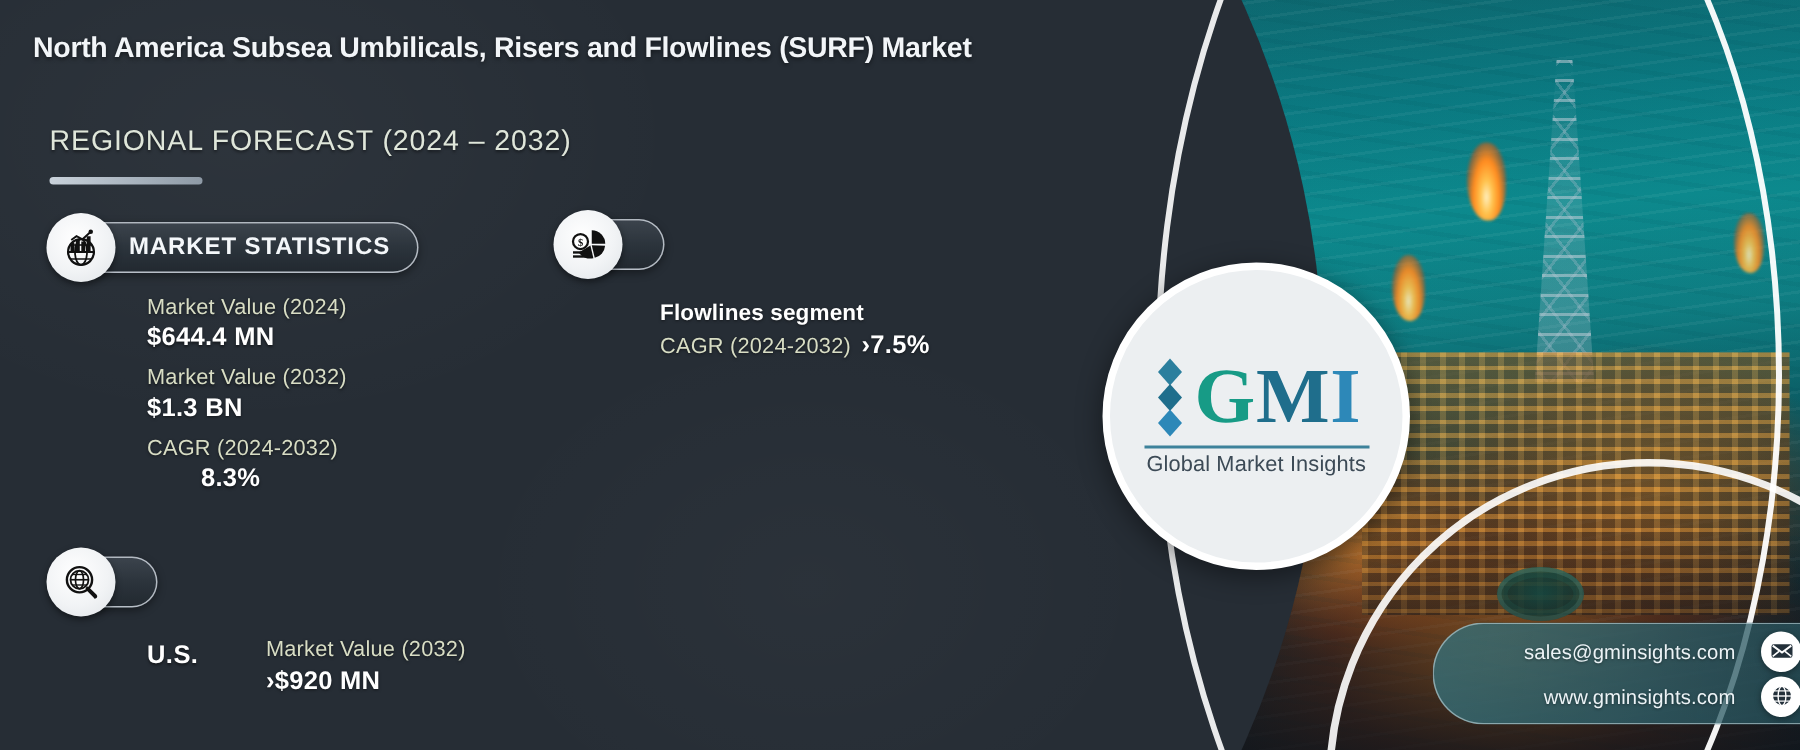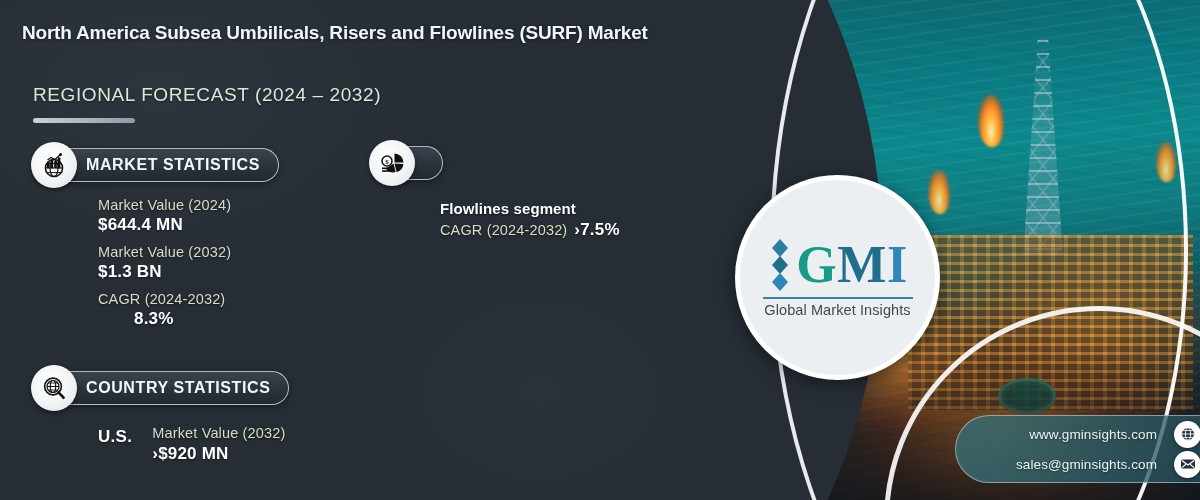--- a/index.html
+++ b/index.html
@@ -144,21 +144,21 @@
   .mstats .lbl { margin-bottom:2px; }
   .mstats .val { margin-bottom:9px; }
   .mstats .val:last-child { margin-bottom:0;margin-left:36px; }
 
   .sstats { position:absolute; left:440px; top:200px; }
   .sstats .row { display:flex; align-items:baseline; gap:7px; }
   .sstats .grp { margin-bottom:15px; }
   .sstats .grp:last-child { margin-bottom:0; }
   .sstats .seg-head { margin-bottom:3px; }
 
-  .cstats { position:absolute; left:98px; top:425px; display:flex; align-items:flex-start; gap:20px; }
+  .cstats { position:absolute; left:98px; top:425px; display:flex; align-items:flex-start; gap:45px; }
   .cstats .country { color:#ffffff; font-size:17px; font-weight:bold; letter-spacing:.3px;
                      text-shadow:0 1px 2px rgba(0,0,0,.5); padding-top:2px; }
   .cstats .cv .lbl { margin-bottom:3px; }
 
   
   .logo-circle {
     position:absolute; left:735px; top:175px; width:205px; height:205px;
     border-radius:50%;
     background:#eceff1;
     border:5px solid #ffffff;
@@ -282,21 +282,20 @@
         <circle cx="13" cy="12.5" r="8.4" fill="none" stroke="#111" stroke-width="1.6"></circle>
         <circle cx="13" cy="12.5" r="6" fill="none" stroke="#111" stroke-width="1.2"></circle>
         <ellipse cx="13" cy="12.5" rx="2.7" ry="6" fill="none" stroke="#111" stroke-width="1.1"></ellipse>
         <line x1="7" y1="12.5" x2="19" y2="12.5" stroke="#111" stroke-width="1.1"></line>
         <line x1="8" y1="9" x2="18" y2="9" stroke="#111" stroke-width=".9"></line>
         <line x1="8" y1="16" x2="18" y2="16" stroke="#111" stroke-width=".9"></line>
         <line x1="18.4" y1="18.4" x2="23.5" y2="23.5" stroke="#111" stroke-width="2.6" stroke-linecap="round"></line>
         <path d="M21.5 21.2 L24.5 24.5 L23 25.2 Z" fill="#111"></path>
       </svg>
     </span>
-    <span class="btxt">COUNTRY STATISTICS</span>
   </div>
 
   <div class="cstats">
     <div class="country">U.S.</div>
     <div class="cv">
       <div class="lbl">Market Value (2032)</div>
       <div class="val">›$920 MN</div>
     </div>
   </div>
 
@@ -312,38 +311,38 @@
       <span class="logo-text logo-g">G</span>
       <span class="logo-text logo-m">M</span>
       <span class="logo-text logo-i">I</span>
     </div>
     <div class="logo-rule"></div>
     <div class="logo-sub">Global Market Insights</div>
   </div>
 
   <div class="contact">
     <div class="crow">
+      <span class="ctxt">sales@gminsights.com</span>
+      <span class="cico">
+        <svg width="16" height="16" viewBox="0 0 16 16">
+          <rect x="1" y="3.5" width="14" height="9" rx="1.5" fill="#23303a"></rect>
+          <polyline points="1.8,4.4 8,9 14.2,4.4" fill="none" stroke="#fff" stroke-width="1.3"></polyline>
+          <polyline points="1.8,11.6 6,8.2" fill="none" stroke="#fff" stroke-width="1.1"></polyline>
+          <polyline points="14.2,11.6 10,8.2" fill="none" stroke="#fff" stroke-width="1.1"></polyline>
+        </svg>
+      </span>
+    </div>
+    <div class="crow">
       <span class="ctxt">www.gminsights.com</span>
       <span class="cico">
         <svg width="16" height="16" viewBox="0 0 16 16">
           <circle cx="8" cy="8" r="6.4" fill="#23303a"></circle>
           <ellipse cx="8" cy="8" rx="2.6" ry="6.4" fill="none" stroke="#fff" stroke-width=".9"></ellipse>
           <line x1="1.6" y1="8" x2="14.4" y2="8" stroke="#fff" stroke-width=".9"></line>
           <line x1="3" y1="4.6" x2="13" y2="4.6" stroke="#fff" stroke-width=".8"></line>
           <line x1="3" y1="11.4" x2="13" y2="11.4" stroke="#fff" stroke-width=".8"></line>
           <circle cx="8" cy="8" r="6.4" fill="none" stroke="#fff" stroke-width=".9"></circle>
         </svg>
       </span>
     </div>
-    <div class="crow">
-      <span class="ctxt">sales@gminsights.com</span>
-      <span class="cico">
-        <svg width="16" height="16" viewBox="0 0 16 16">
-          <rect x="1" y="3.5" width="14" height="9" rx="1.5" fill="#23303a"></rect>
-          <polyline points="1.8,4.4 8,9 14.2,4.4" fill="none" stroke="#fff" stroke-width="1.3"></polyline>
-          <polyline points="1.8,11.6 6,8.2" fill="none" stroke="#fff" stroke-width="1.1"></polyline>
-          <polyline points="14.2,11.6 10,8.2" fill="none" stroke="#fff" stroke-width="1.1"></polyline>
-        </svg>
-      </span>
-    </div>
   </div>
 
 </div>
 
 </body></html>

